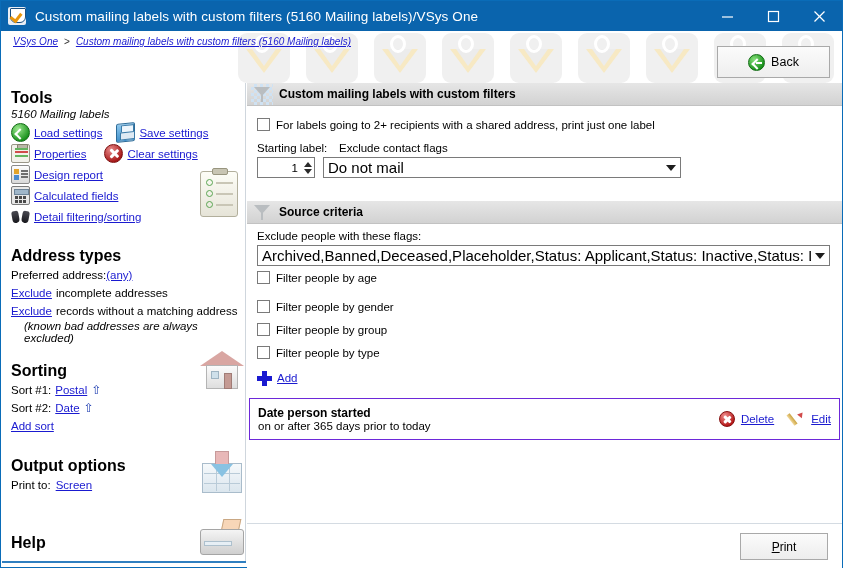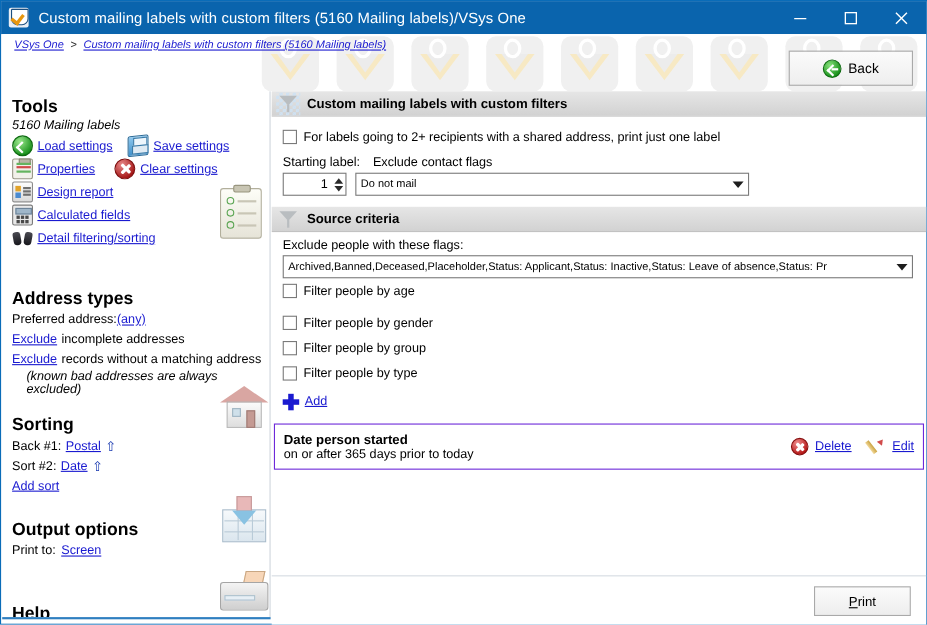--- a/index.html
+++ b/index.html
@@ -435,21 +435,21 @@
   .sp-up, .sp-dn { width: 0; height: 0; }
   .sp-up { border-left: 4px solid transparent; border-right: 4px solid transparent; border-bottom: 5px solid #2b2b2b; }
   .sp-dn { border-left: 4px solid transparent; border-right: 4px solid transparent; border-top: 5px solid #2b2b2b; }
 
   .combo {
     height: 21px; border: 1px solid #7a7a7a; background: #ffffff;
     display: flex; align-items: center;
     overflow: hidden;
   }
   .combo .val {
-    flex: 1; font-size: 10px; color: #000;
+    flex: 1; font-size: 15px; color: #000;
     padding-left: 4px; white-space: nowrap; overflow: hidden;
   }
   .combo .arw {
     width: 18px; height: 19px; flex: 0 0 auto;
     display: flex; align-items: center; justify-content: center;
   }
   .combo .arw i {
     width: 0; height: 0;
     border-left: 5px solid transparent;
     border-right: 5px solid transparent;
@@ -697,41 +697,41 @@
         <span class="sb-ico ic-calc"></span>
         <a href="#" class="sb-link">Calculated fields</a>
       </div>
 
       <div class="sb-row">
         <span class="sb-ico ic-binocs"></span>
         <a href="#" class="sb-link">Detail filtering/sorting</a>
       </div>
     </div>
 
-    <div style="margin-top:36px">
+    <div style="margin-top:20px">
       <div class="sb-h">Address types</div>
       <div class="sb-row" style="height:18px">
         <span class="sb-plain">Preferred address:</span>
         <a href="#" class="sb-link">(any)</a>
       </div>
       <div class="sb-row" style="height:18px">
         <a href="#" class="sb-link">Exclude</a>
         <span class="sb-plain" style="margin-left:4px">incomplete addresses</span>
       </div>
       <div class="sb-row" style="height:18px">
         <a href="#" class="sb-link">Exclude</a>
         <span class="sb-plain" style="margin-left:4px">records without a matching address</span>
       </div>
       <div class="sb-sub" style="margin-left:22px">(known bad addresses are always excluded)</div>
     </div>
 
     <div style="margin-top:18px">
       <div class="sb-h">Sorting</div>
       <div class="sb-row" style="height:18px">
-        <span class="sb-plain">Back #1:</span>
+        <span class="sb-plain">Sort #1:</span>
         <a href="#" class="sb-link" style="margin-left:4px">Postal</a>
         <span style="margin-left:4px;color:#1a3ab0;font-size:12px">⇧</span>
       </div>
       <div class="sb-row" style="height:18px">
         <span class="sb-plain">Sort #2:</span>
         <a href="#" class="sb-link" style="margin-left:4px">Date</a>
         <span style="margin-left:4px;color:#1a3ab0;font-size:12px">⇧</span>
       </div>
       <div class="sb-row" style="height:18px">
         <a href="#" class="sb-link">Add sort</a>
@@ -781,21 +781,21 @@
         </span>
       </span>
       <span class="combo" style="width:358px; margin-left:8px">
         <span class="val">Do not mail</span>
         <span class="arw">
             <i></i>
           </span>
       </span>
     </div>
 
-    <div class="sec-head" style="margin-top:10px">
+    <div class="sec-head" style="margin-top:23px">
       <span class="ic-funnel">
         <span class="cup"></span>
           <span class="stem"></span>
       </span>
       <span class="lbl">Source criteria</span>
     </div>
 
     <div style="margin-left:10px; margin-top:6px">
       <div class="lbl-sm">Exclude people with these flags:</div>
       <div class="combo" style="width:573px; margin-top:3px">

